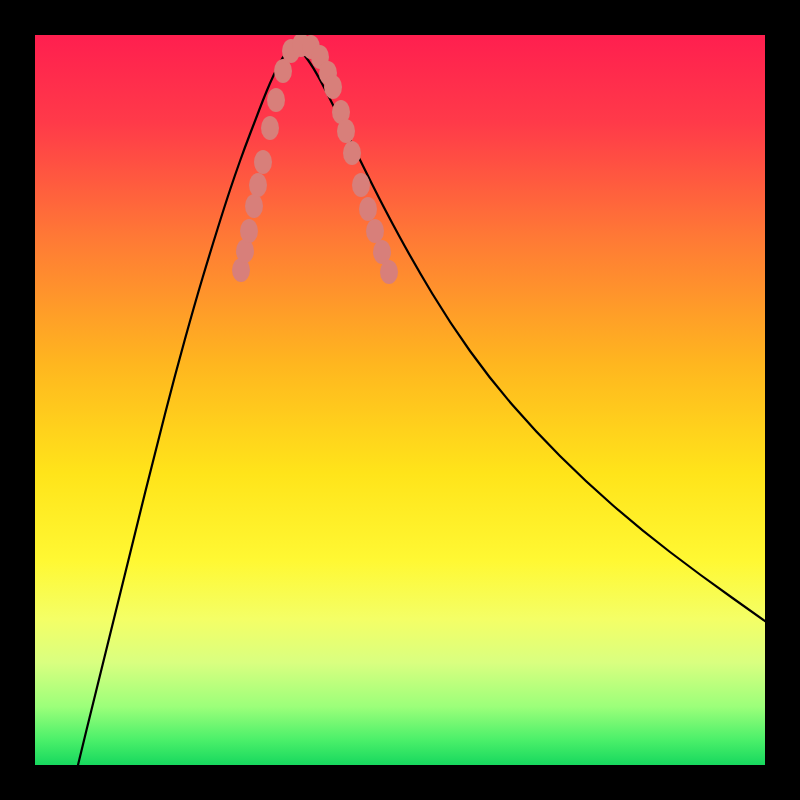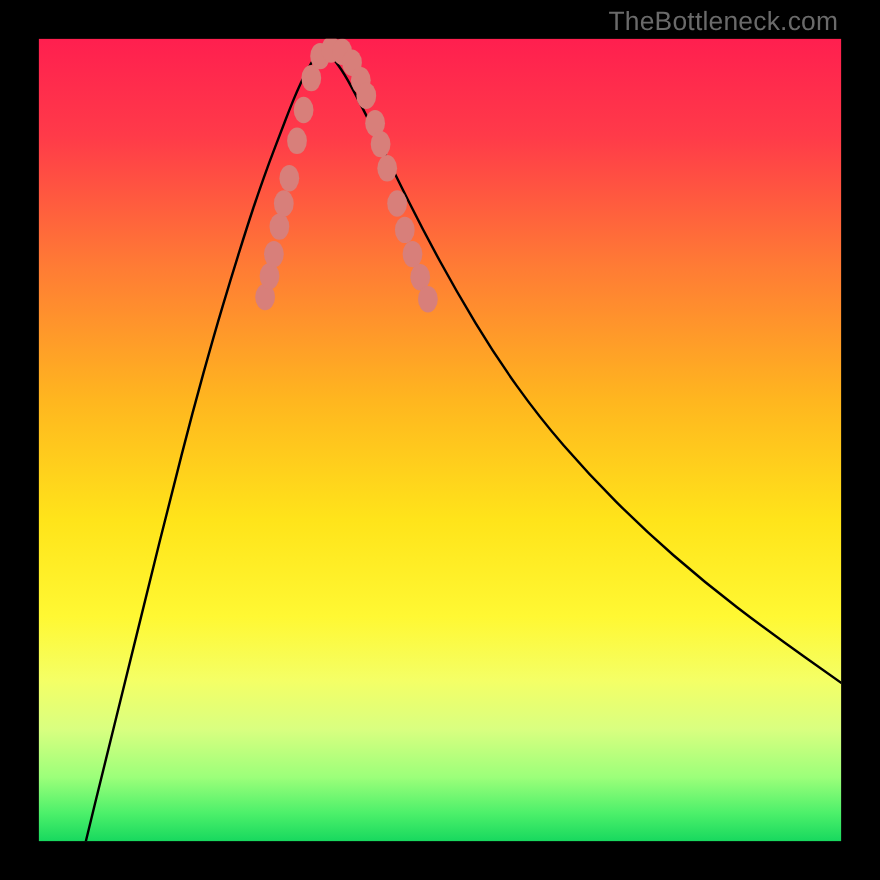--- a/index.html
+++ b/index.html
@@ -95,14 +95,13 @@
           <ellipse cx="317" cy="118" rx="9" ry="12" fill="#d87f7a"></ellipse>
           <ellipse cx="326" cy="150" rx="9" ry="12" fill="#d87f7a"></ellipse>
           <ellipse cx="333" cy="174" rx="9" ry="12" fill="#d87f7a"></ellipse>
           <ellipse cx="340" cy="196" rx="9" ry="12" fill="#d87f7a"></ellipse>
           <ellipse cx="347" cy="217" rx="9" ry="12" fill="#d87f7a"></ellipse>
           <ellipse cx="354" cy="237" rx="9" ry="12" fill="#d87f7a"></ellipse>
         </g>
     </svg>
   </div>
 
-  <div class="watermark">TheBottleneck.com</div>
 </div>
 
 </body></html>

